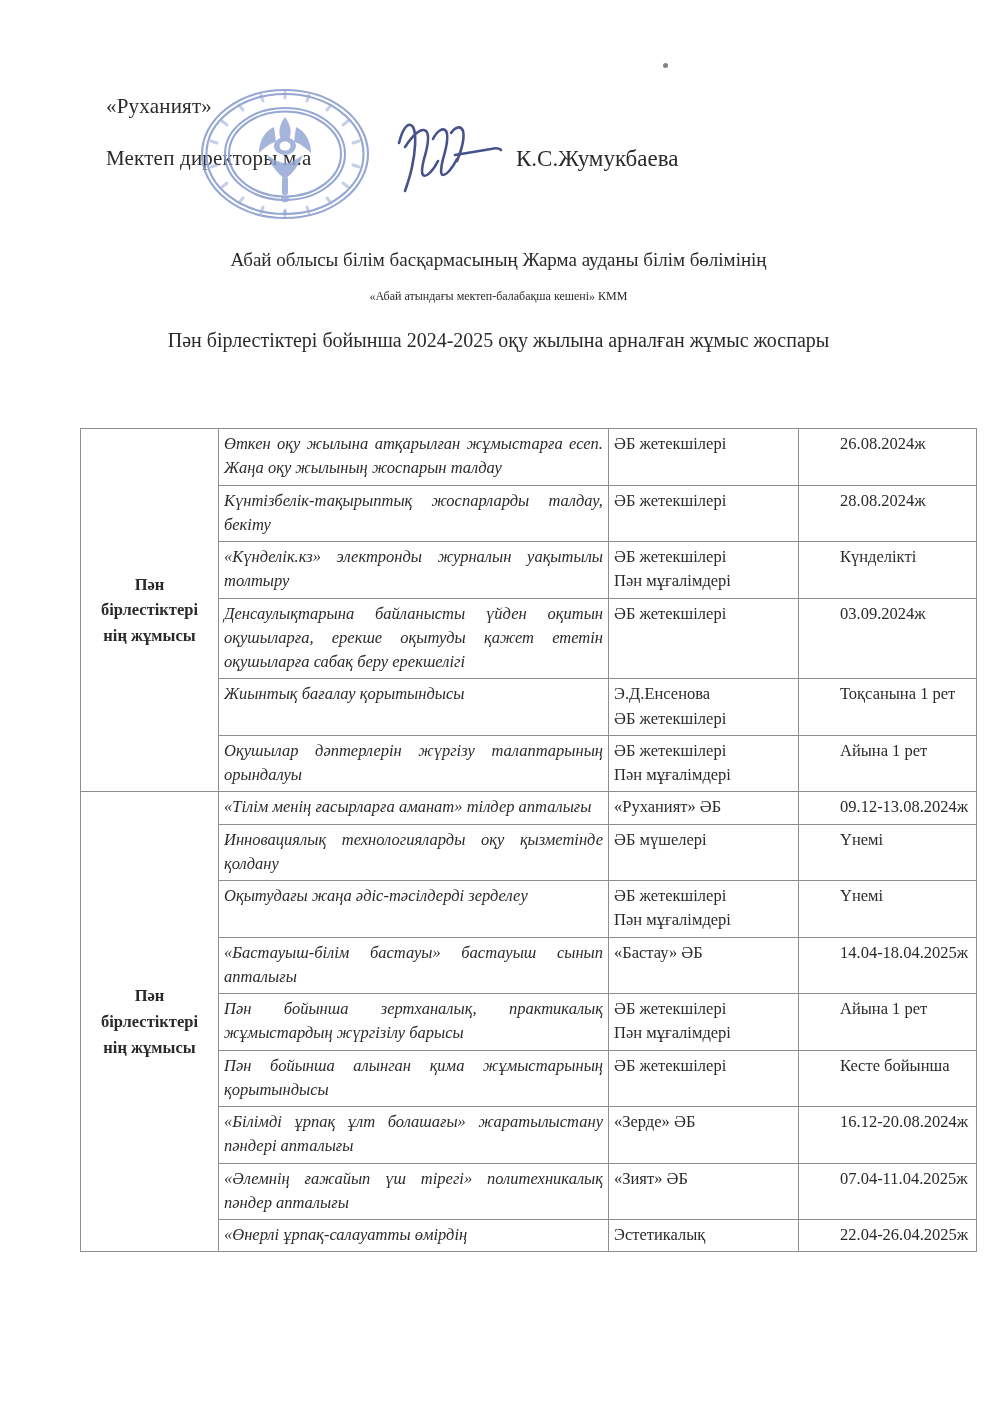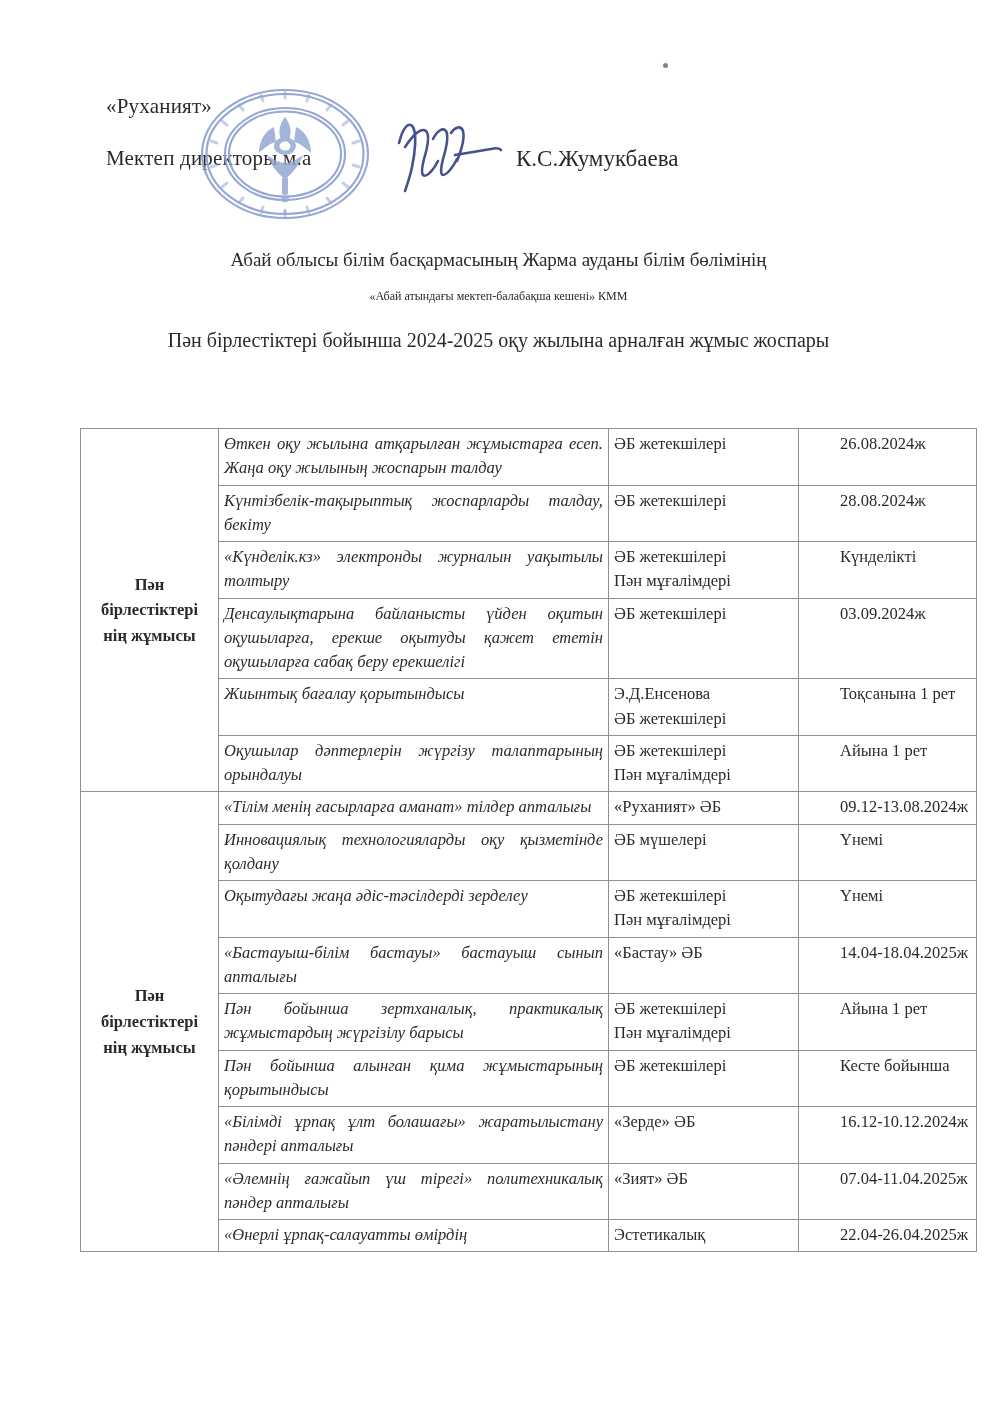--- a/index.html
+++ b/index.html
@@ -328,21 +328,21 @@
         <td class="resp-cell">
           <span class="resp-sub">ӘБ жетекшілері</span>
         </td>
         <td class="date-cell">Кесте бойынша</td>
       </tr>
       <tr>
         <td class="action-cell">«Білімді ұрпақ ұлт болашағы» жаратылыстану пәндері апталығы</td>
         <td class="resp-cell">
           <span class="resp-sub">«Зерде» ӘБ</span>
         </td>
-        <td class="date-cell">16.12-10.12.2024ж</td>
+        <td class="date-cell">16.12-20.08.2024ж</td>
       </tr>
       <tr>
         <td class="action-cell">«Әлемнің ғажайып үш тірегі» политехникалық пәндер апталығы</td>
         <td class="resp-cell">
           <span class="resp-sub">«Зият» ӘБ</span>
         </td>
         <td class="date-cell">07.04-11.04.2025ж</td>
       </tr>
       <tr>
         <td class="action-cell">«Өнерлі ұрпақ-салауатты өмірдің</td>

